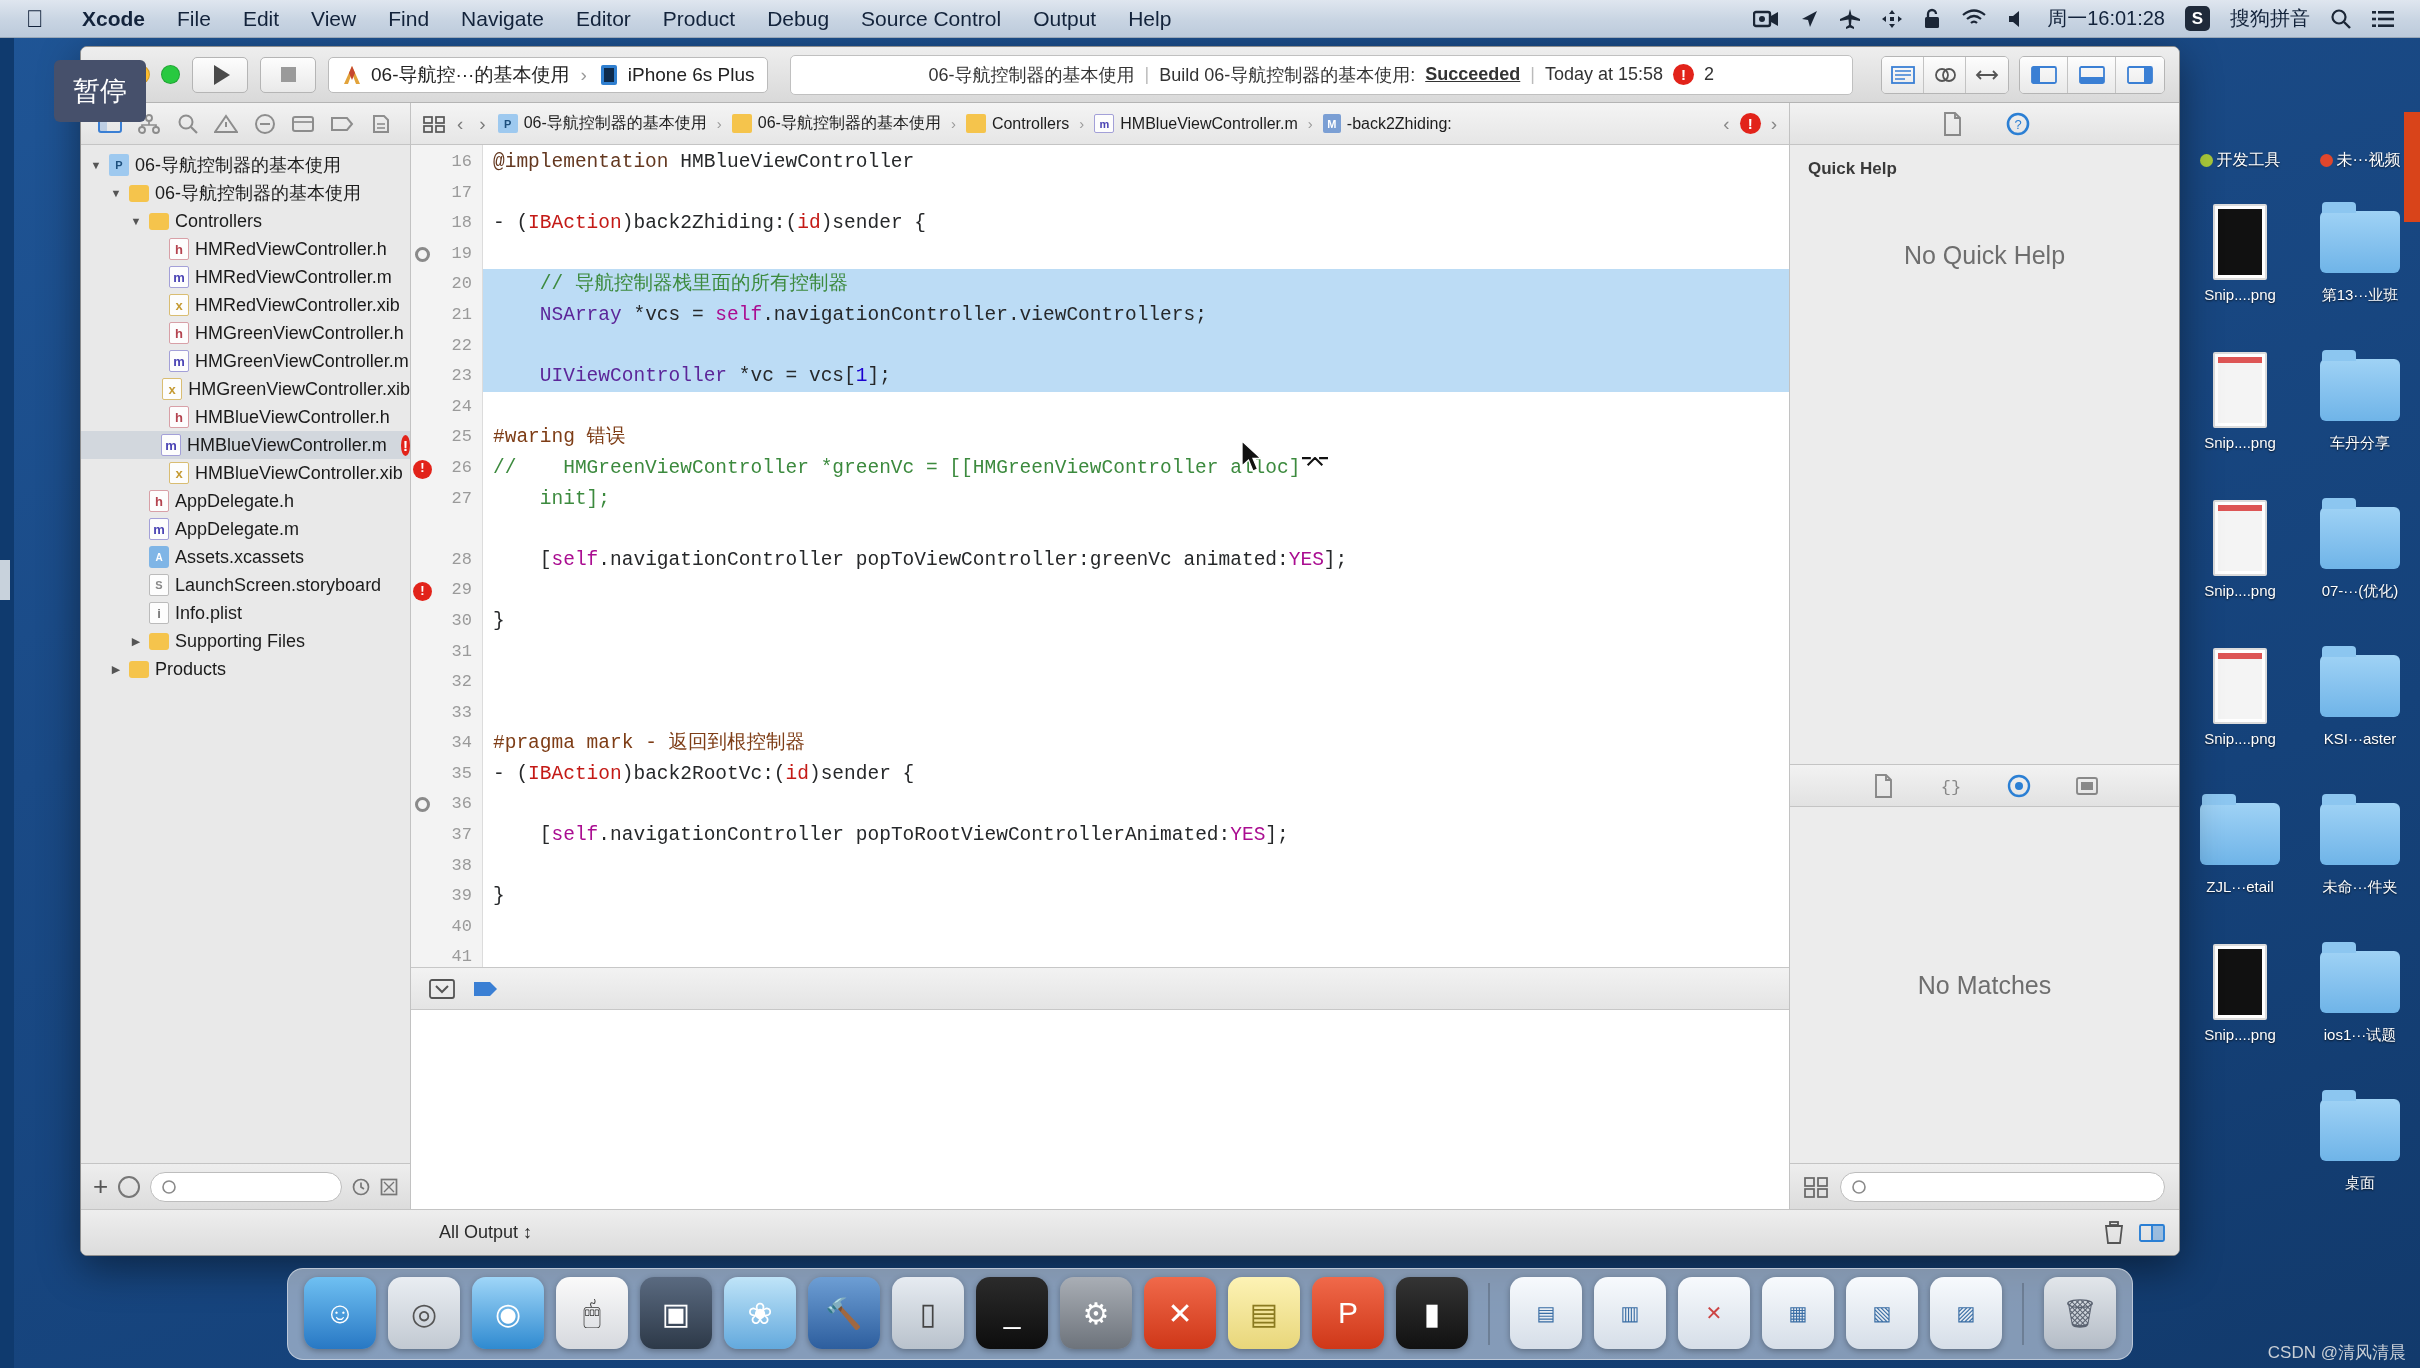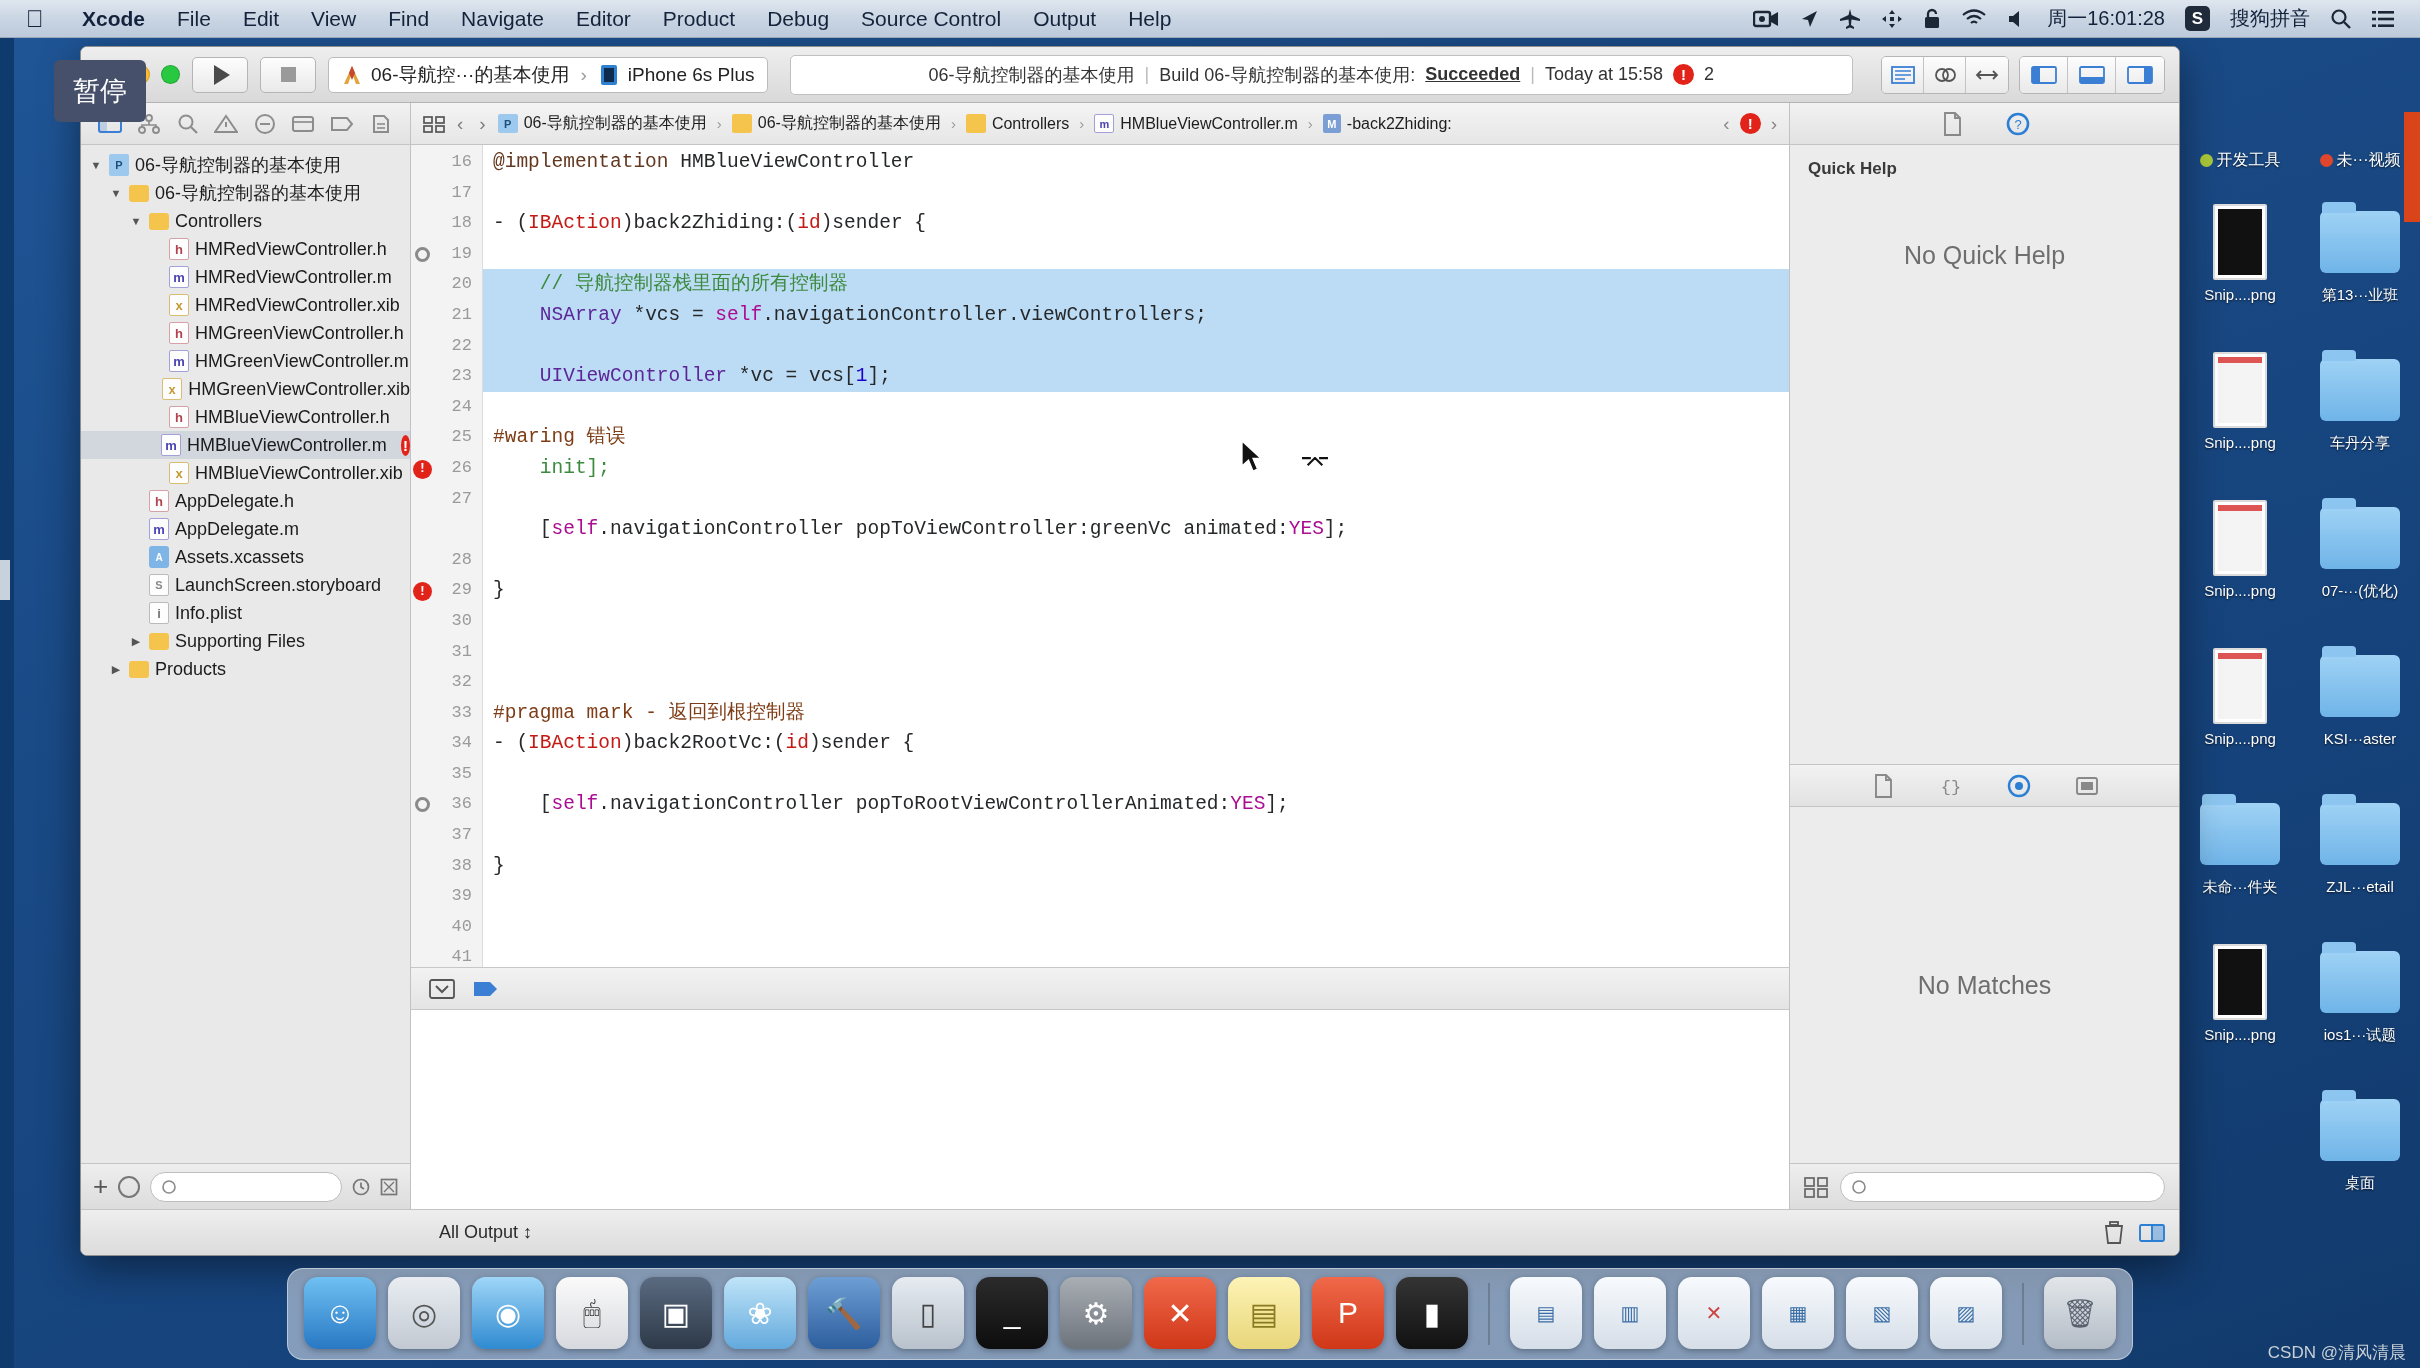--- a/index.html
+++ b/index.html
@@ -411,27 +411,27 @@
     <div class="img">
         <div class="folder-ico"></div>
       </div>
     <div class="lbl">KSI···aster</div>
   </div>
 
   <div class="dicon">
     <div class="img">
         <div class="folder-ico"></div>
       </div>
+    <div class="lbl">ZJL···etail</div>
+  </div>
+  <div class="dicon">
+    <div class="img">
+        <div class="folder-ico"></div>
+      </div>
     <div class="lbl">未命···件夹</div>
-  </div>
-  <div class="dicon">
-    <div class="img">
-        <div class="folder-ico"></div>
-      </div>
-    <div class="lbl">ZJL···etail</div>
   </div>
 
   <div class="dicon">
     <div class="img">
         <div class="png-ico">
           <div class="shot"></div>
         </div>
       </div>
     <div class="lbl">Snip....png</div>
   </div>
@@ -782,20 +782,21 @@
             <div class="cl"><span class="pp">@implementation </span><span class="id">HMBlueViewController</span></div>
             <div class="cl"></div>
             <div class="cl"><span class="id">- (</span><span class="str">IBAction</span><span class="id">)back2Zhiding:(</span><span class="str">id</span><span class="id">)sender {</span></div>
             <div class="cl"></div>
             <div class="cl hl"><span class="cm">    // 导航控制器栈里面的所有控制器</span></div>
             <div class="cl hl"><span class="id">    </span><span class="ty">NSArray</span><span class="id"> *vcs = </span><span class="kw">self</span><span class="id">.navigationController.viewControllers;</span></div>
             <div class="cl hl"></div>
             <div class="cl hl"><span class="id">    </span><span class="ty">UIViewController</span><span class="id"> *vc = vcs[</span><span class="num">1</span><span class="id">];</span></div>
             <div class="cl"></div>
             <div class="cl"><span class="pragma">#waring</span><span class="pragma"> 错误</span></div>
+            <div class="cl"><span class="cm">//    HMGreenViewController *greenVc = [[HMGreenViewController alloc]</span></div>
             <div class="cl"><span class="cm">    init];</span></div>
             <div class="cl"></div>
             <div class="cl"><span class="id">    [</span><span class="kw">self</span><span class="id">.navigationController popToViewController:greenVc animated:</span><span class="kw">YES</span><span class="id">];</span></div>
             <div class="cl"></div>
             <div class="cl"><span class="id">}</span></div>
             <div class="cl"></div>
             <div class="cl"></div>
             <div class="cl"></div>
             <div class="cl"><span class="pragma">#pragma mark</span><span class="pragma"> - </span><span class="pragma">返回到根控制器</span></div>
             <div class="cl"><span class="id">- (</span><span class="str">IBAction</span><span class="id">)back2RootVc:(</span><span class="str">id</span><span class="id">)sender {</span></div>

